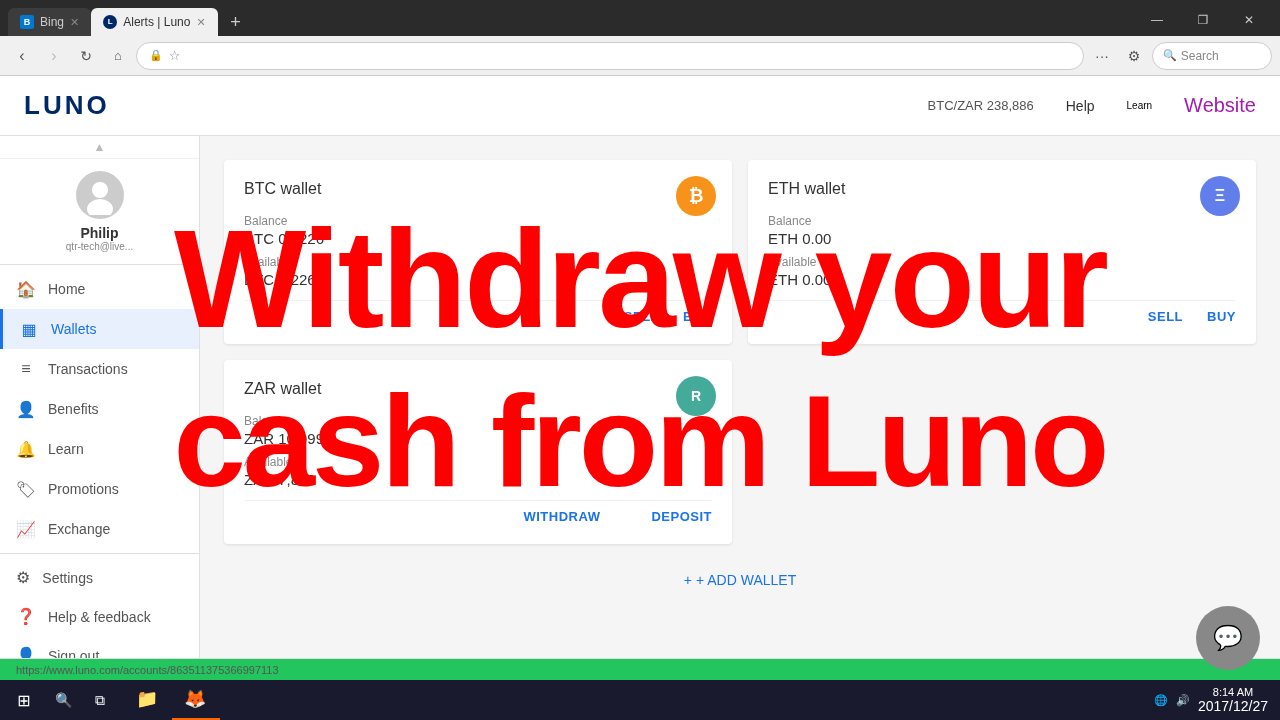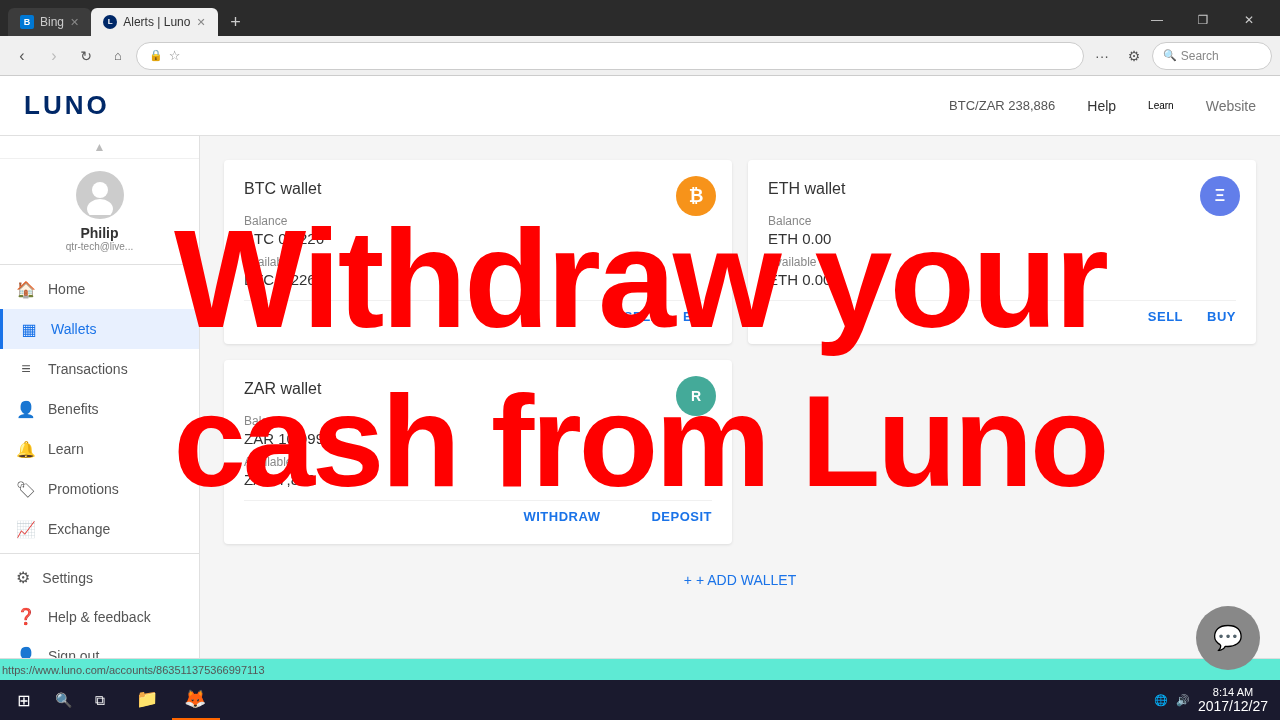--- a/index.html
+++ b/index.html
@@ -51,21 +51,21 @@
   <div style="display:flex; flex-direction:column; flex:1; overflow:hidden;">
 
     <div style="background:white; height:60px; display:flex; align-items:center; padding:0 24px; border-bottom:1px solid #e0e0e0; position:relative; z-index:10;">
       <div style="font-size:26px; font-weight:bold; color:#002868; letter-spacing:3px; margin-right:auto;">
         <span>LUNO</span>
       </div>
       <div style="display:flex; gap:32px; align-items:center;">
         <span style="font-size:13px; color:#555;">BTC/ZAR 238,886</span>
         <span style="font-size:14px;color:#333;cursor:pointer;">Help</span>
         <span style="font-size:10px;color:#000000;cursor:pointer;">Learn</span>
-        <span style="font-size:14px;color:#737373;cursor:pointer;">Website</span>
+        <span style="font-size:20px;color:#a21caf;cursor:pointer;">Website</span>
       </div>
     </div>
 
     <div style="display:flex; flex:1; overflow:hidden;">
 
       <div style="width:200px; background:white; border-right:1px solid #e0e0e0; display:flex; flex-direction:column; overflow-y:auto; position:relative; z-index:5;">
 
         <div style="display:flex;justify-content:center;padding:4px;border-bottom:1px solid #f0f0f0;">
           <span style="color:#bbb;font-size:12px;">▲</span>
         </div>
@@ -175,21 +175,21 @@
           <div></div>
         </div>
 
         <div style="display:flex;align-items:center;justify-content:center;padding:12px;color:#1a73e8;font-size:14px;cursor:pointer;gap:4px;">
           <span>+</span>
           <span>+ ADD WALLET</span>
         </div>
       </div>
     </div>
 
-    <div style="background:#5eead4;border-top:1px solid #ddd;height:22px;display:flex;align-items:center;padding:0 2px;font-size:11px;color:#555;">
+    <div style="background:#22c55e;border-top:1px solid #ddd;height:22px;display:flex;align-items:center;padding:0 16px;font-size:11px;color:#555;">
       <span>https://www.luno.com/accounts/863511375366997113</span>
     </div>
   </div>
 
   <div style="background:#1a1a2e;height:40px;display:flex;align-items:center;position:relative;z-index:200;">
     <div style="width:48px;height:40px;display:flex;align-items:center;justify-content:center;color:white;font-size:16px;cursor:pointer;">⊞</div>
     <div style="width:32px;height:40px;display:flex;align-items:center;justify-content:center;color:white;font-size:14px;cursor:pointer;">🔍</div>
     <div style="width:40px;height:40px;display:flex;align-items:center;justify-content:center;color:white;font-size:14px;cursor:pointer;">⧉</div>
     <div style="display:flex;margin-left:4px;">
       <div style="width:48px;height:40px;display:flex;align-items:center;justify-content:center;cursor:pointer;border-bottom:2px solid transparent;">

